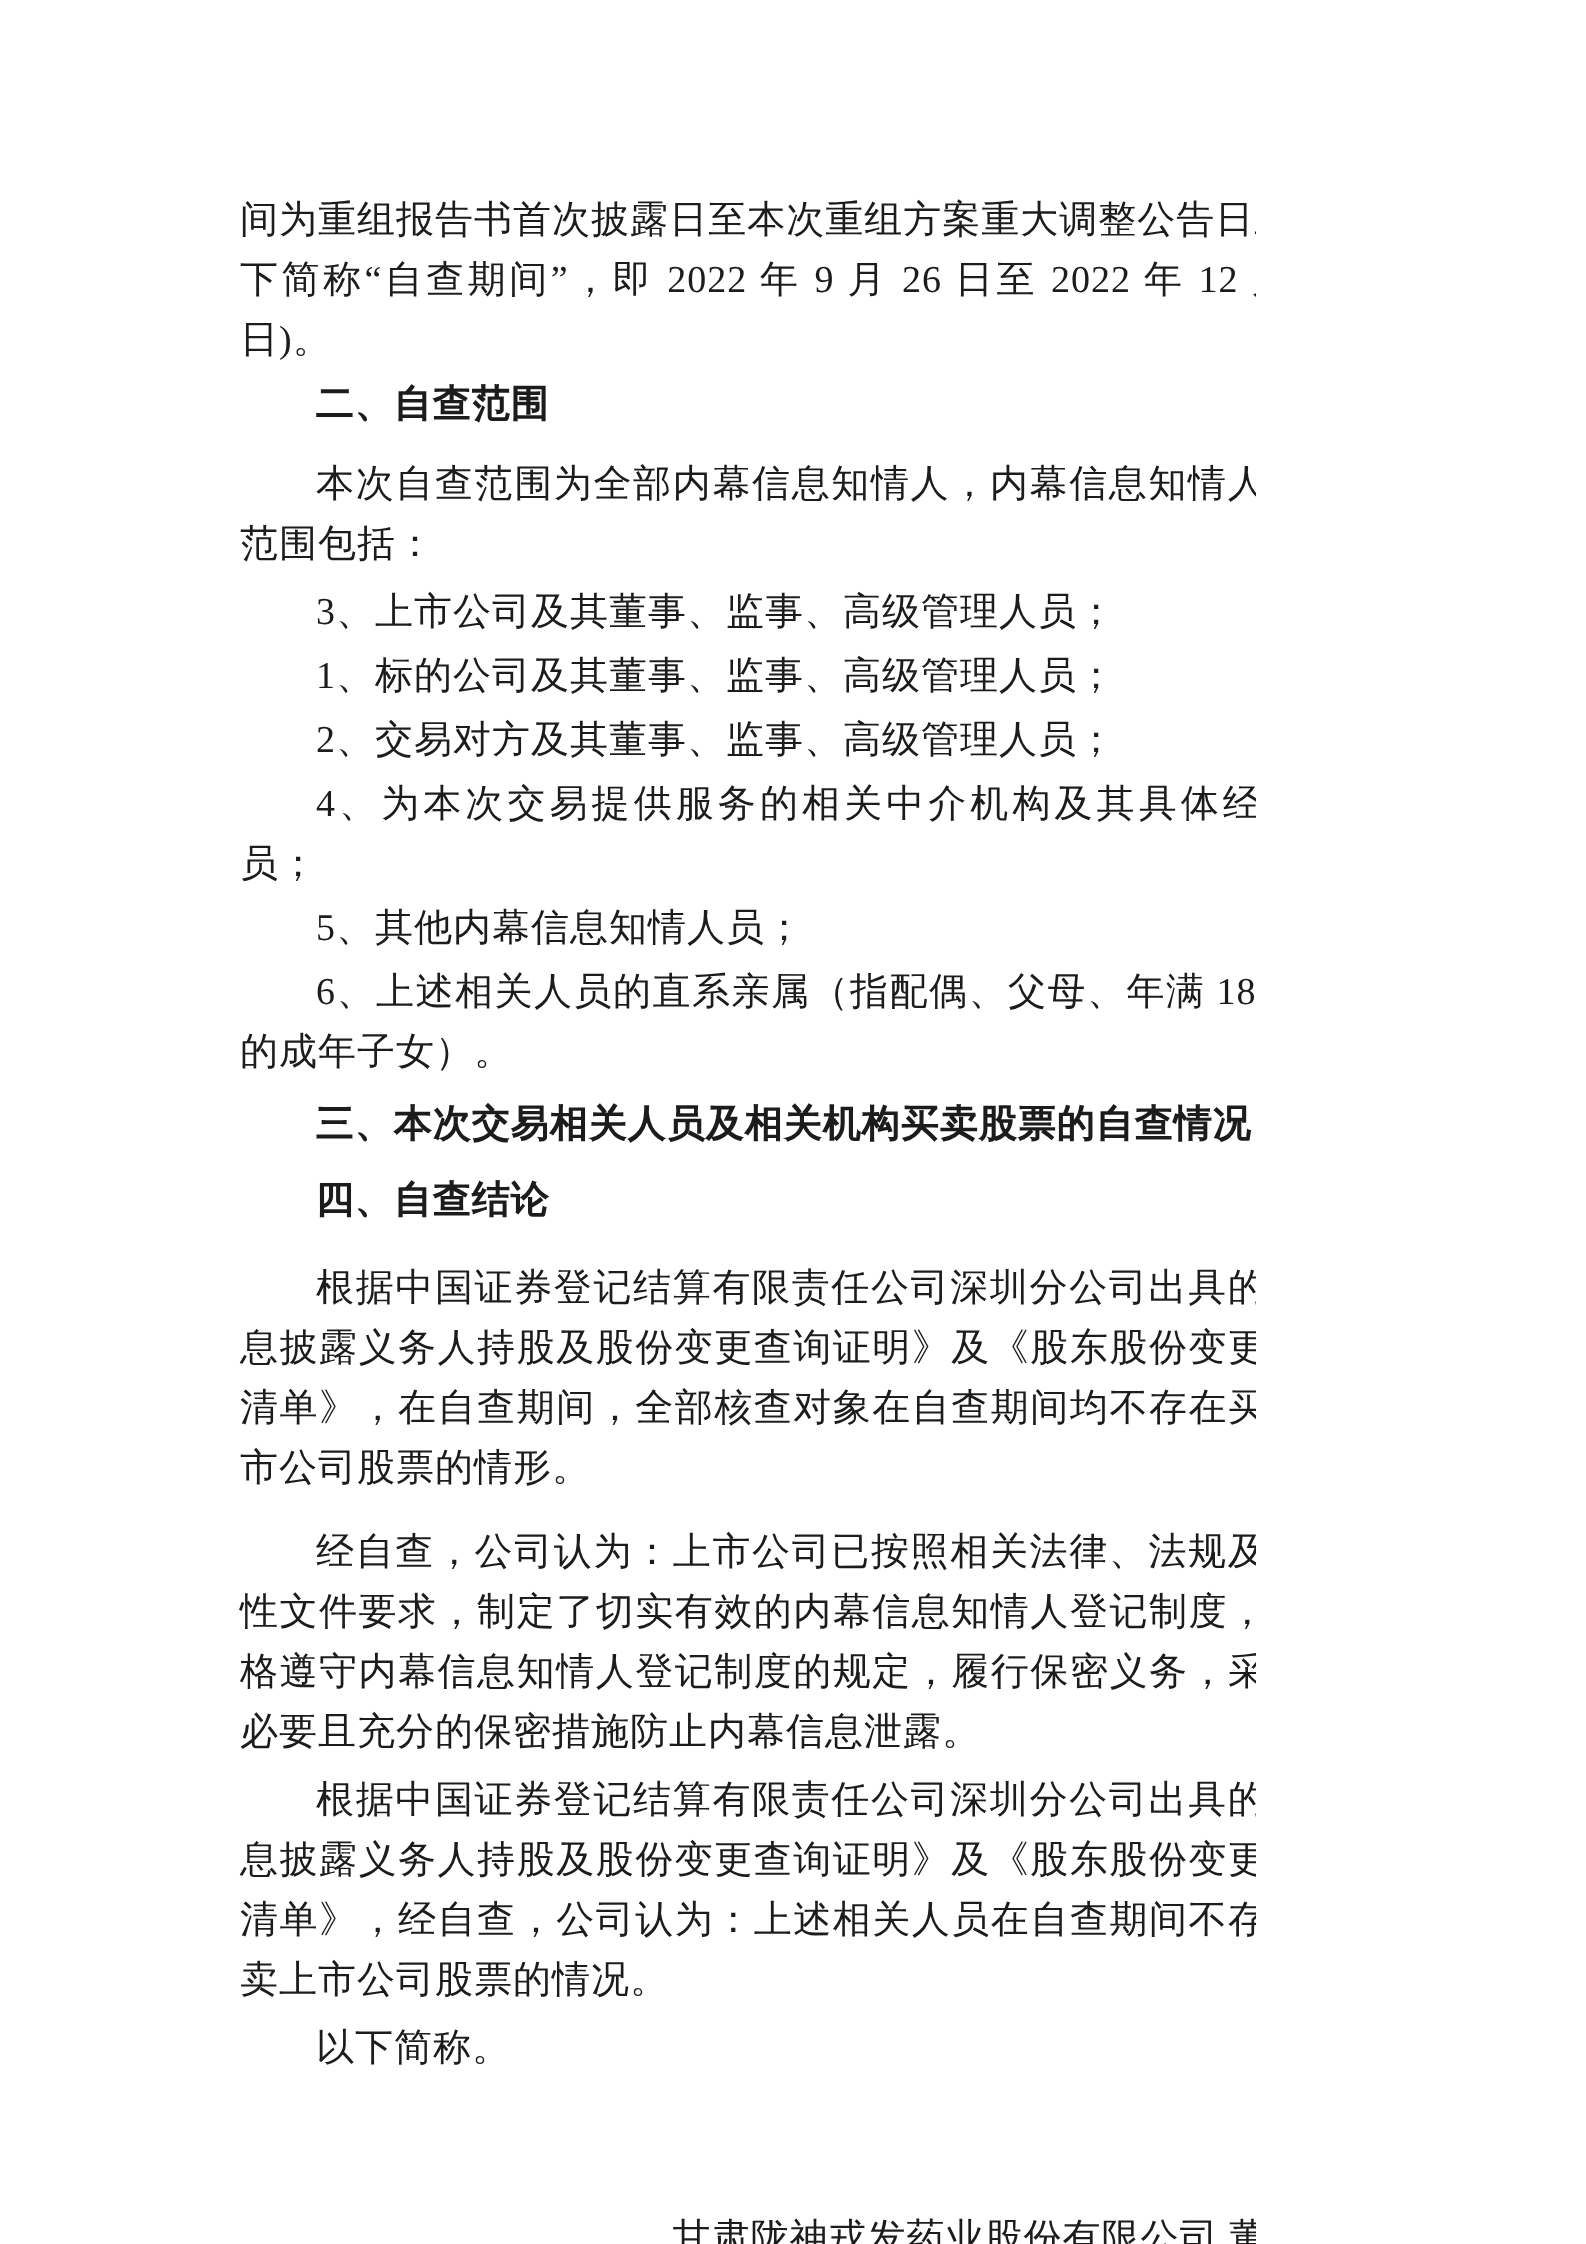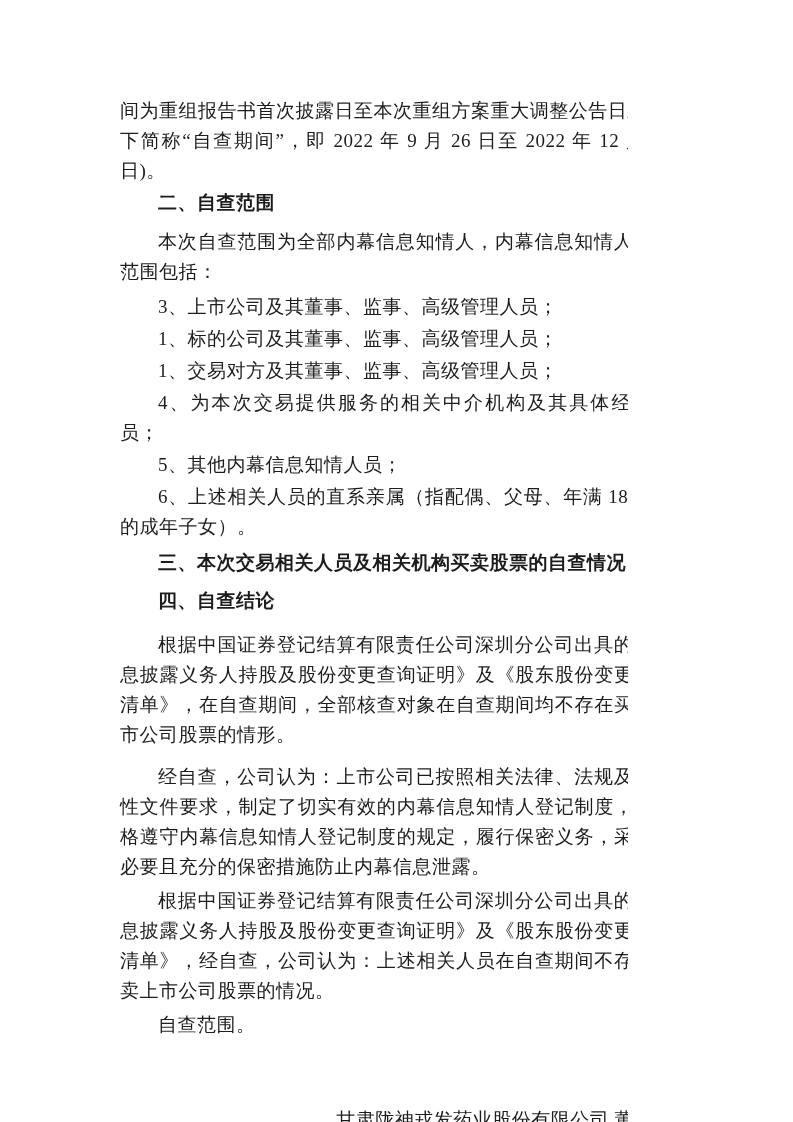--- a/index.html
+++ b/index.html
@@ -60,34 +60,34 @@
 
     <p class="para">间为重组报告书首次披露日至本次重组方案重大调整公告日止(以下简称“自查期间”，即 2022 年 9 月 26 日至 2022 年 12 月 26 日)。</p>
 
     <p class="para indent heading h-scope">二、自查范围</p>
 
     <p class="para indent p-scope">本次自查范围为全部内幕信息知情人，内幕信息知情人核查范围包括：</p>
 
     <div>
       <p class="para indent list-item-first">3、上市公司及其董事、监事、高级管理人员；</p>
       <p class="para indent list-item">1、标的公司及其董事、监事、高级管理人员；</p>
-      <p class="para indent list-item">1、交易对方及其董事、监事、高级管理人员；</p>
+      <p class="para indent list-item">2、交易对方及其董事、监事、高级管理人员；</p>
       <p class="para indent list-item">4、为本次交易提供服务的相关中介机构及其具体经办人员；</p>
       <p class="para indent list-item">5、其他内幕信息知情人员；</p>
       <p class="para indent list-item">6、上述相关人员的直系亲属（指配偶、父母、年满 18 周岁的成年子女）。</p>
     </div>
 
     <p class="para indent heading h-trading">三、本次交易相关人员及相关机构买卖股票的自查情况</p>
 
     <p class="para indent heading h-conclusion">四、自查结论</p>
 
     <p class="para indent p-check">根据中国证券登记结算有限责任公司深圳分公司出具的《信息披露义务人持股及股份变更查询证明》及《股东股份变更明细清单》，在自查期间，全部核查对象在自查期间均不存在买卖上市公司股票的情形。</p>
 
     <p class="para indent p-conc1">经自查，公司认为：上市公司已按照相关法律、法规及规范性文件要求，制定了切实有效的内幕信息知情人登记制度，并严格遵守内幕信息知情人登记制度的规定，履行保密义务，采取了必要且充分的保密措施防止内幕信息泄露。</p>
 
     <p class="para indent p-conc2">根据中国证券登记结算有限责任公司深圳分公司出具的《信息披露义务人持股及股份变更查询证明》及《股东股份变更明细清单》，经自查，公司认为：上述相关人员在自查期间不存在买卖上市公司股票的情况。</p>
 
-    <p class="para indent p-closing">自查范围。</p>
+    <p class="para indent p-closing">以下简称。</p>
 
     <p class="para sig-line">甘肃陇神戎发药业股份有限公司  董事会</p>
 
   </div>
 </div>
 
 </body></html>

